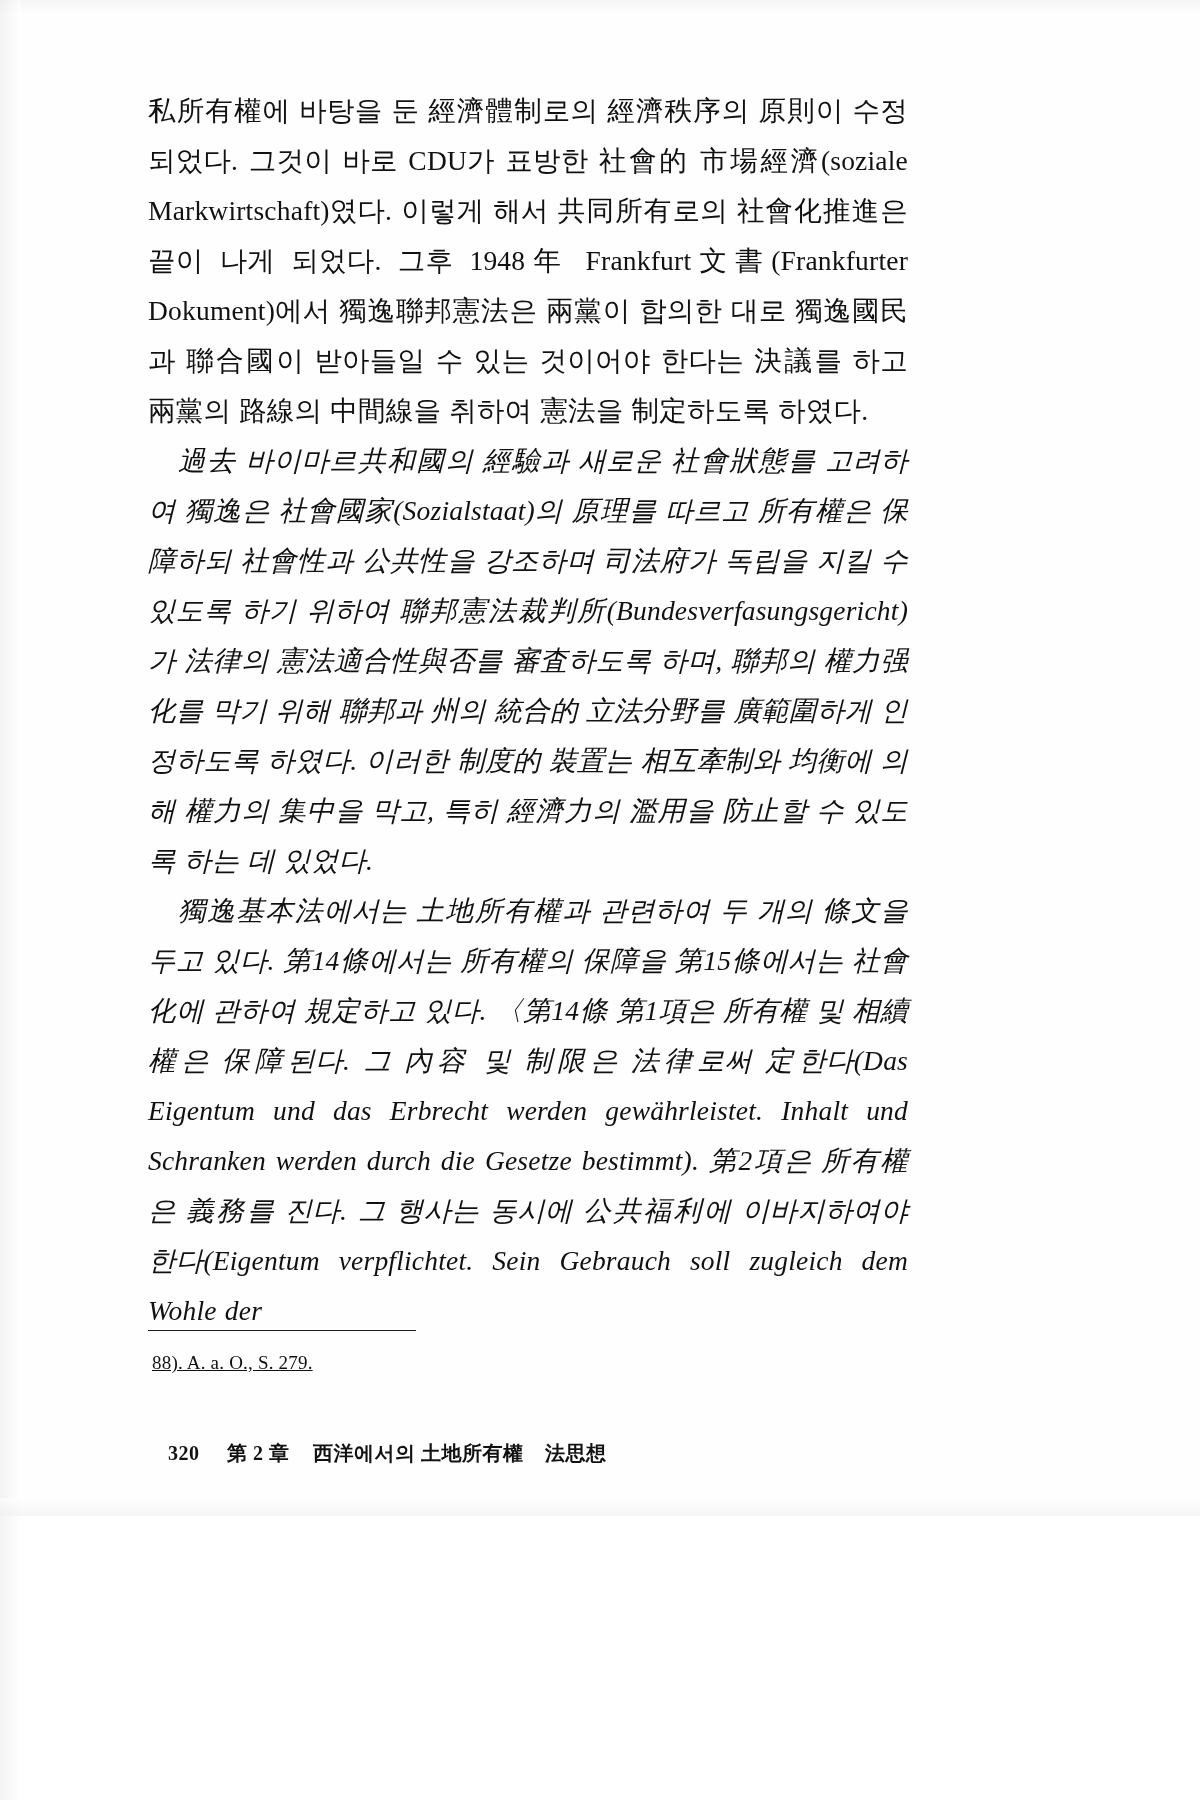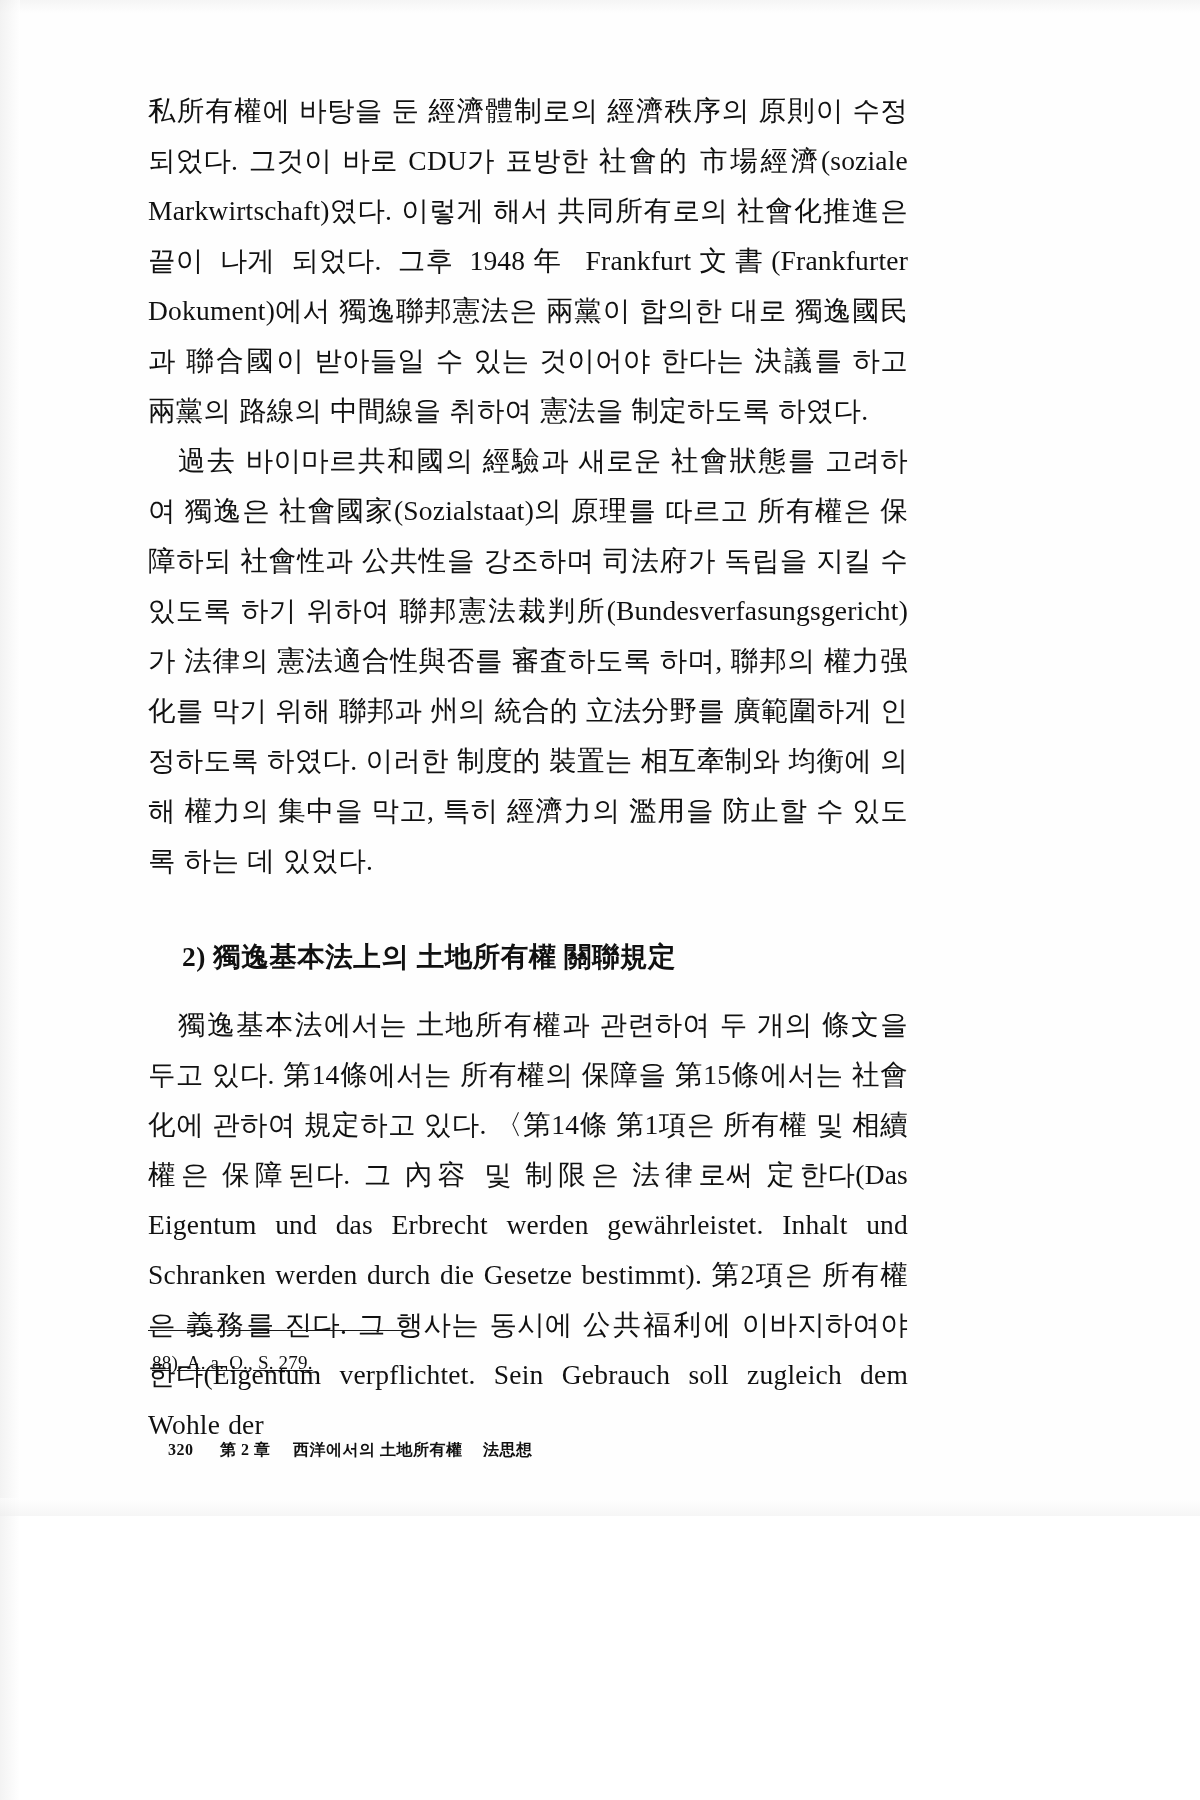--- a/index.html
+++ b/index.html
@@ -32,20 +32,21 @@
     margin: 0 0 0 0;
     font-size: 27.5px;
     line-height: 50px;
     text-align: justify;
     text-justify: inter-character;
     letter-spacing: 0.2px;
     word-spacing: 1px;
   }
   p.para.indent {
     text-indent: 30px;
+    font-style: italic;
   }
   .heading {
     font-size: 27.5px;
     line-height: 50px;
     font-weight: 700;
     margin: 46px 0 18px 34px;
     letter-spacing: 0.5px;
   }
   .footnote-rule {
     position: absolute;
@@ -63,21 +64,21 @@
     font-size: 19px;
     line-height: 30px;
     letter-spacing: 0.2px;
     text-decoration: underline;
   }
   .footer {
     position: absolute;
     left: 168px;
     top: 1440px;
     width: 760px;
-    font-size: 16px;
+    font-size: 20px;
     font-weight: 700;
     letter-spacing: 0.5px;
   }
   .footer .pagenum { margin-right: 22px; }
   .footer .chap { margin-right: 18px; }
   .footer .title2 { margin-right: 16px; }
   .edge-left {
     position: absolute;
     left: 0; top: 0;
     width: 20px; height: 1800px;
@@ -103,21 +104,20 @@
 <body>
 
 <div class="page">
   <div class="edge-top"></div>
   <div class="edge-left"></div>
   <div class="edge-bottom"></div>
 
   <div class="content">
     <p class="para">私所有權에 바탕을 둔 經濟體制로의 經濟秩序의 原則이 수정되었다. 그것이 바로 CDU가 표방한 社會的 市場經濟(soziale Markwirtschaft)였다. 이렇게 해서 共同所有로의 社會化推進은 끝이 나게 되었다. 그후 1948年 Frankfurt文書(Frankfurter Dokument)에서 獨逸聯邦憲法은 兩黨이 합의한 대로 獨逸國民과 聯合國이 받아들일 수 있는 것이어야 한다는 決議를 하고 兩黨의 路線의 中間線을 취하여 憲法을 制定하도록 하였다.</p>
     <p class="para indent">過去 바이마르共和國의 經驗과 새로운 社會狀態를 고려하여 獨逸은 社會國家(Sozialstaat)의 原理를 따르고 所有權은 保障하되 社會性과 公共性을 강조하며 司法府가 독립을 지킬 수 있도록 하기 위하여 聯邦憲法裁判所(Bundesverfasungsgericht)가 法律의 憲法適合性與否를 審査하도록 하며, 聯邦의 權力强化를 막기 위해 聯邦과 州의 統合的 立法分野를 廣範圍하게 인정하도록 하였다. 이러한 制度的 裝置는 相互牽制와 均衡에 의해 權力의 集中을 막고, 특히 經濟力의 濫用을 防止할 수 있도록 하는 데 있었다.</p>
-    <div class="heading">2) 獨逸基本法上의 土地所有權 關聯規定</div>
     <p class="para indent">獨逸基本法에서는 土地所有權과 관련하여 두 개의 條文을 두고 있다. 第14條에서는 所有權의 保障을 第15條에서는 社會化에 관하여 規定하고 있다. 〈第14條 第1項은 所有權 및 相續權은 保障된다. 그 內容 및 制限은 法律로써 定한다(Das Eigentum und das Erbrecht werden gewährleistet. Inhalt und Schranken werden durch die Gesetze bestimmt). 第2項은 所有權은 義務를 진다. 그 행사는 동시에 公共福利에 이바지하여야 한다(Eigentum verpflichtet. Sein Gebrauch soll zugleich dem Wohle der</p>
   </div>
 
   <div class="footnote-rule"></div>
   <div class="footnote">88). A. a. O., S. 279.</div>
 
   <div class="footer">
     <span class="pagenum">320</span>
     <span class="chap">第 2 章</span>
     <span class="title2">西洋에서의 土地所有權</span>

